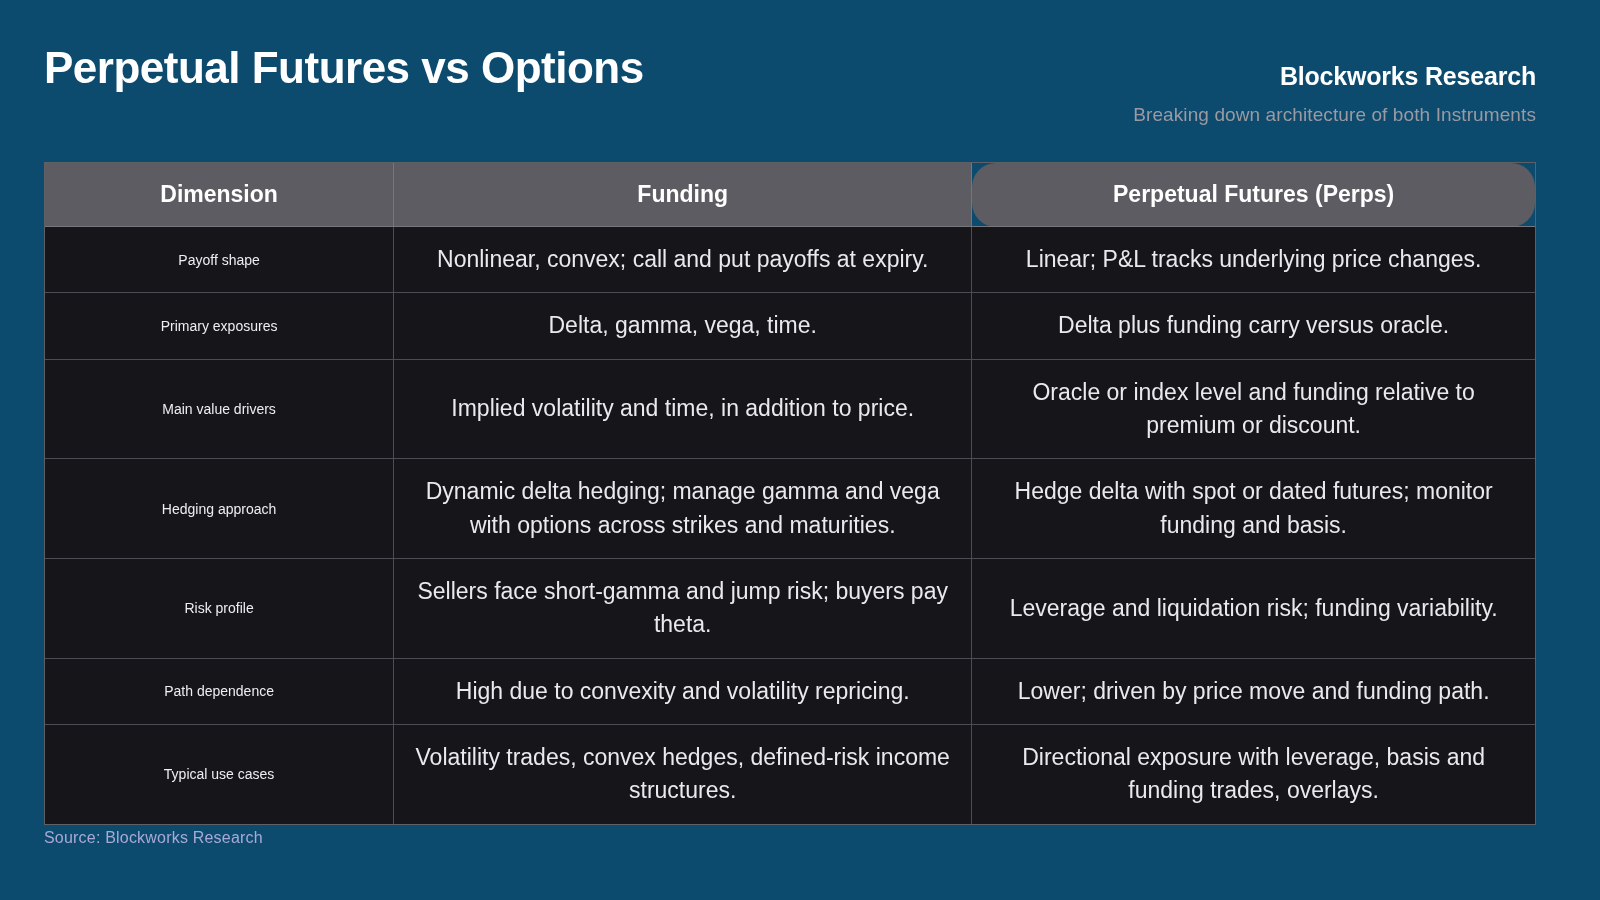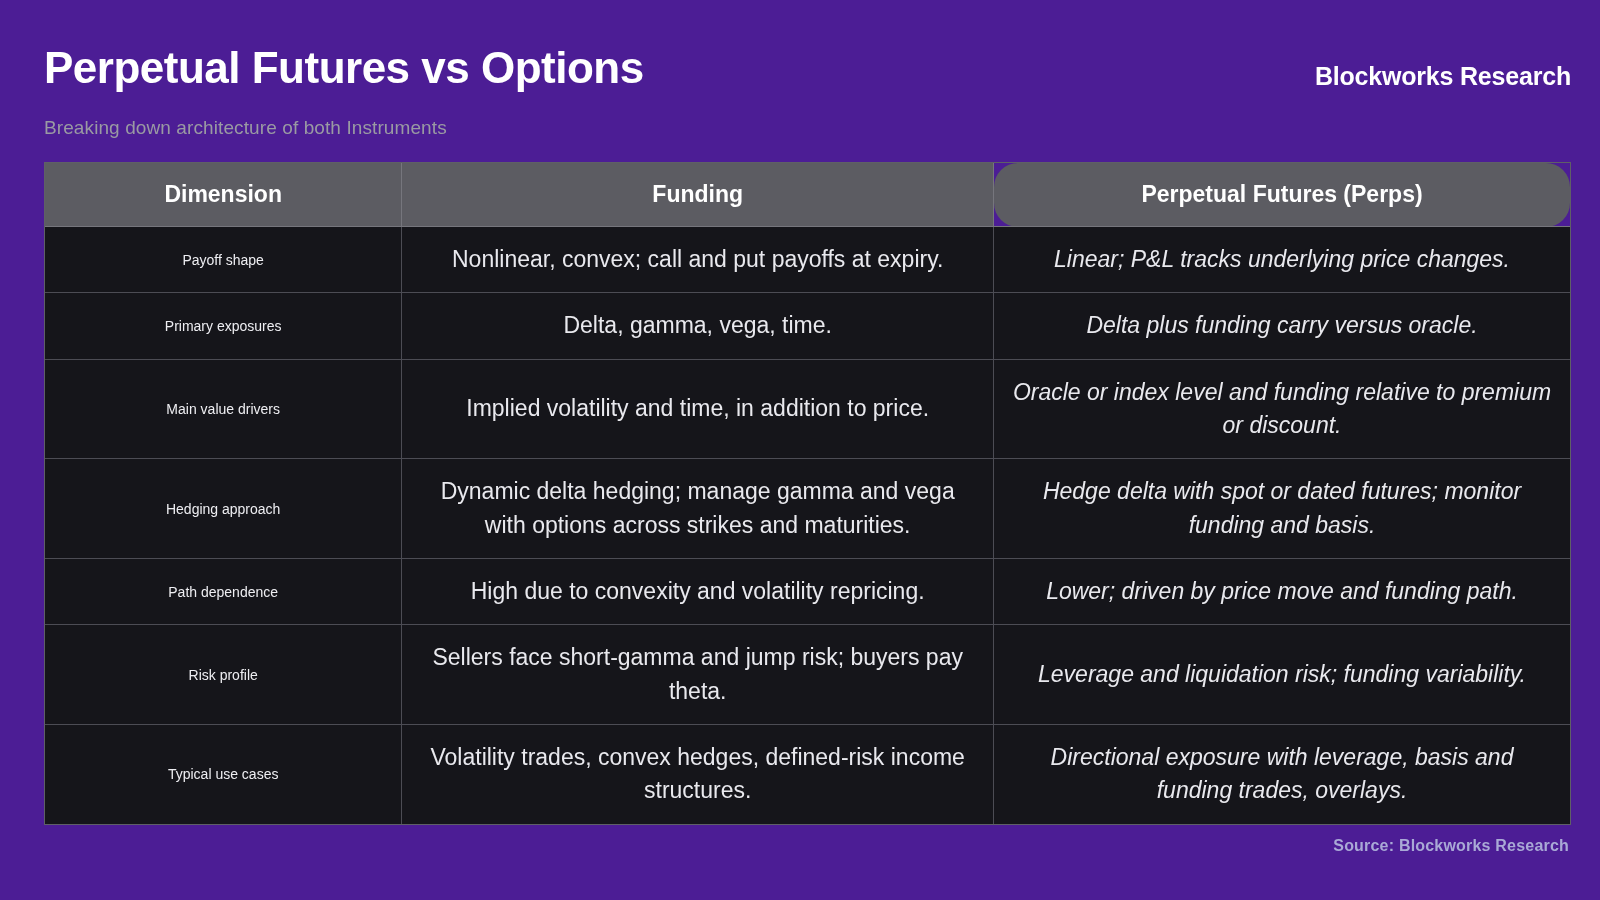--- a/index.html
+++ b/index.html
@@ -8,22 +8,22 @@
     width: 1600px;
     height: 900px;
     background: #0d0d10;
     font-family: "Liberation Sans", sans-serif;
   }
 
   .canvas {
     position: relative;
     width: 1600px;
     height: 900px;
-    background: #4c1d95;
-    padding: 40px 29px 0 44px;
+    background: #0c4a6e;
+    padding: 40px 64px 0 44px;
     overflow: hidden;
   }
 
   
   .header {
     position: relative;
     height: 112px;
   }
 
   .title {
@@ -31,22 +31,23 @@
     font-weight: bold;
     color: #ffffff;
     letter-spacing: -0.5px;
     line-height: 1.1;
     margin-top: 4px;
   }
 
   .subtitle {
     font-size: 19px;
     color: #9a9aa3;
-    margin-top: 25px;
+    margin-top: 12px;
     letter-spacing: 0.1px;
+    text-align: right;
   }
 
   .brand {
     position: absolute;
     right: 0;
     top: 18px;
     font-size: 25px;
     font-weight: bold;
     color: #ffffff;
     letter-spacing: -0.2px;
@@ -84,34 +85,34 @@
     background: #15151a;
     color: #e9e9ee;
     font-size: 23px;
     line-height: 1.45;
     padding: 16px 18px;
     text-align: center;
     vertical-align: middle;
     border-top: 1px solid #4c4c54;
     border-right: 1px solid #4c4c54;
   }
-  tbody td:last-child { border-right: none; font-style: italic; }
+  tbody td:last-child { border-right: none; }
 
   tbody td.dim {
     font-size: 14px;
     color: #eeeef2;
   }
 
   
   .source {
-    text-align: right;
+    text-align: left;
     font-size: 16px;
-    font-weight: bold;
+    font-weight: normal;
     color: #a9a9d6;
-    margin-top: 12px;
+    margin-top: 4px;
     padding-right: 2px;
     letter-spacing: 0.2px;
   }
 </style>
 </head>
 <body>
 
 <div class="canvas">
 
   <div class="header">
@@ -149,28 +150,28 @@
           <td class="dim">Main value drivers</td>
           <td>Implied volatility and time, in addition to price.</td>
           <td>Oracle or index level and funding relative to premium or discount.</td>
         </tr>
         <tr>
           <td class="dim">Hedging approach</td>
           <td>Dynamic delta hedging; manage gamma and vega with options across strikes and maturities.</td>
           <td>Hedge delta with spot or dated futures; monitor funding and basis.</td>
         </tr>
         <tr>
+          <td class="dim">Risk profile</td>
+          <td>Sellers face short-gamma and jump risk; buyers pay theta.</td>
+          <td>Leverage and liquidation risk; funding variability.</td>
+        </tr>
+        <tr>
           <td class="dim">Path dependence</td>
           <td>High due to convexity and volatility repricing.</td>
           <td>Lower; driven by price move and funding path.</td>
-        </tr>
-        <tr>
-          <td class="dim">Risk profile</td>
-          <td>Sellers face short-gamma and jump risk; buyers pay theta.</td>
-          <td>Leverage and liquidation risk; funding variability.</td>
         </tr>
         <tr>
           <td class="dim">Typical use cases</td>
           <td>Volatility trades, convex hedges, defined-risk income structures.</td>
           <td>Directional exposure with leverage, basis and funding trades, overlays.</td>
         </tr>
       </tbody>
     </table>
   </div>
 

